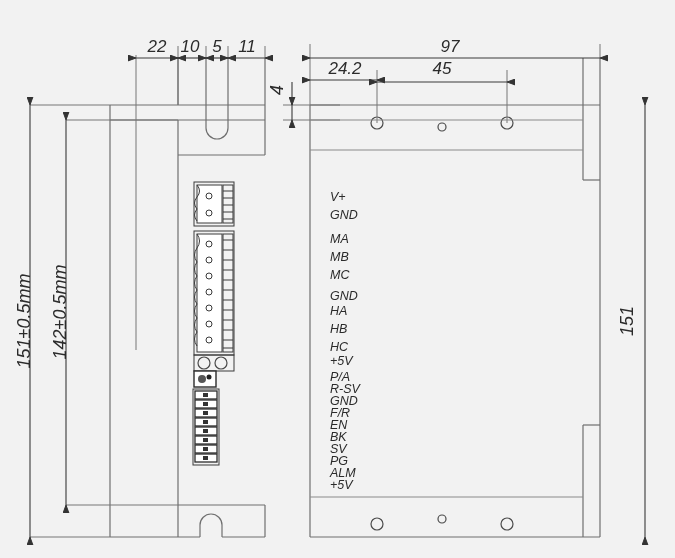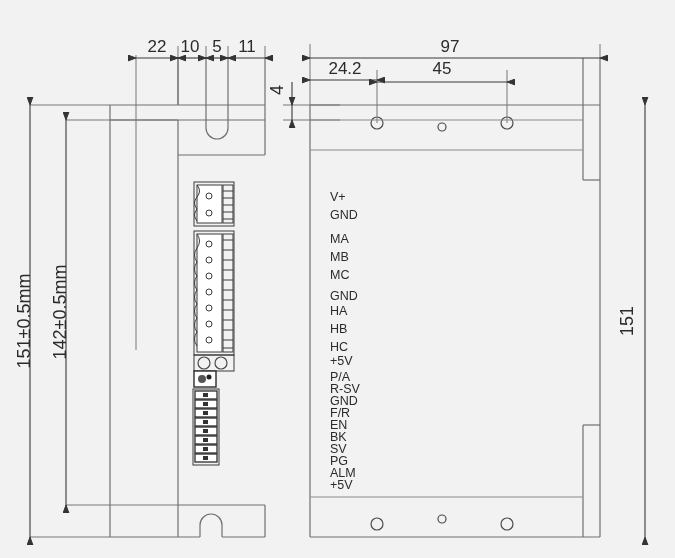--- a/index.html
+++ b/index.html
@@ -3,21 +3,21 @@
 <meta charset="utf-8">
 <style>
   html,body{margin:0;padding:0;}
   body{
     width:675px;height:558px;
     background:#f2f2f2;
     font-family:"Liberation Sans", sans-serif;
     overflow:hidden;
     position:relative;
   }
-  #stage{position:absolute;left:0;top:0;width:675px;height:558px;}
+  #stage{position:absolute;left:0;top:0;width:675px;height:558px;font-style:italic;}
   svg{display:block;}
   .dimtext{
     font-family:"Liberation Sans", sans-serif;
     font-size:17px;
     fill:#2b2b2b;
   }
   .vtext{
     font-family:"Liberation Sans", sans-serif;
     font-size:18px;
     fill:#2b2b2b;

